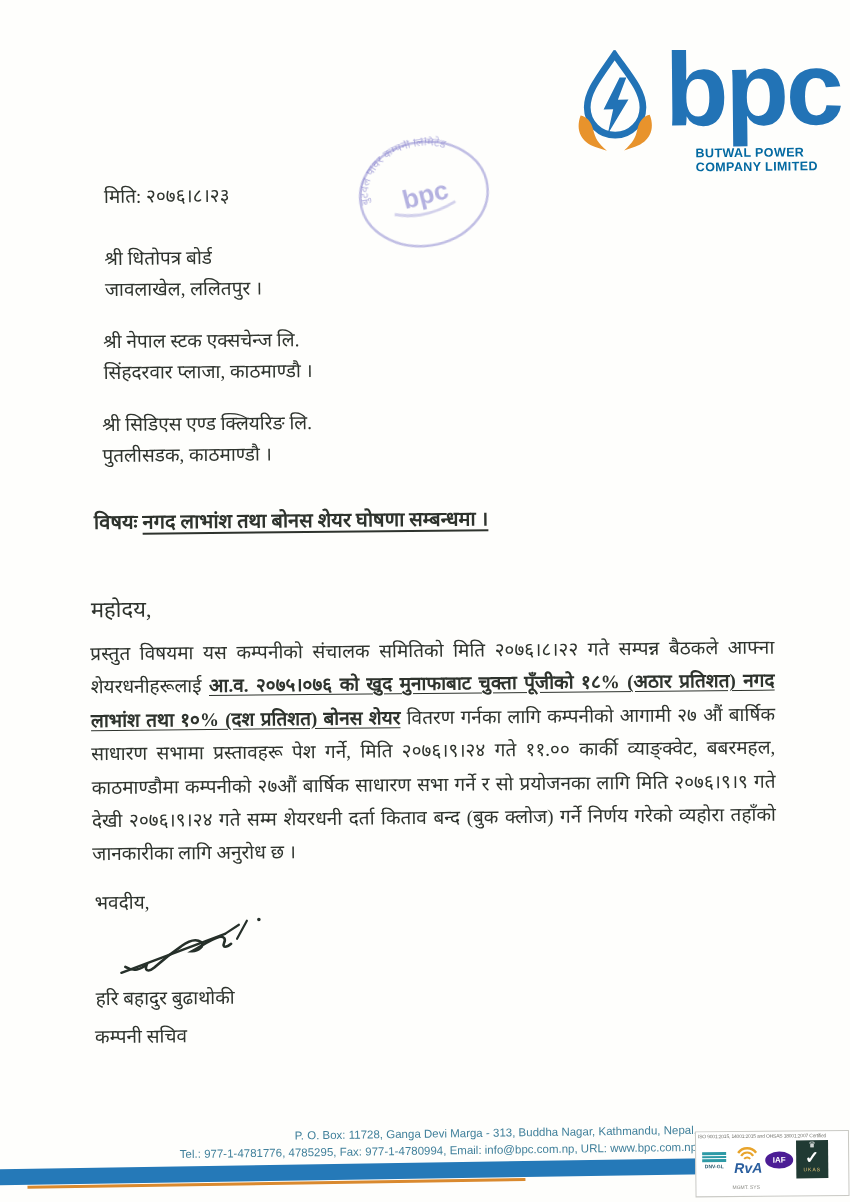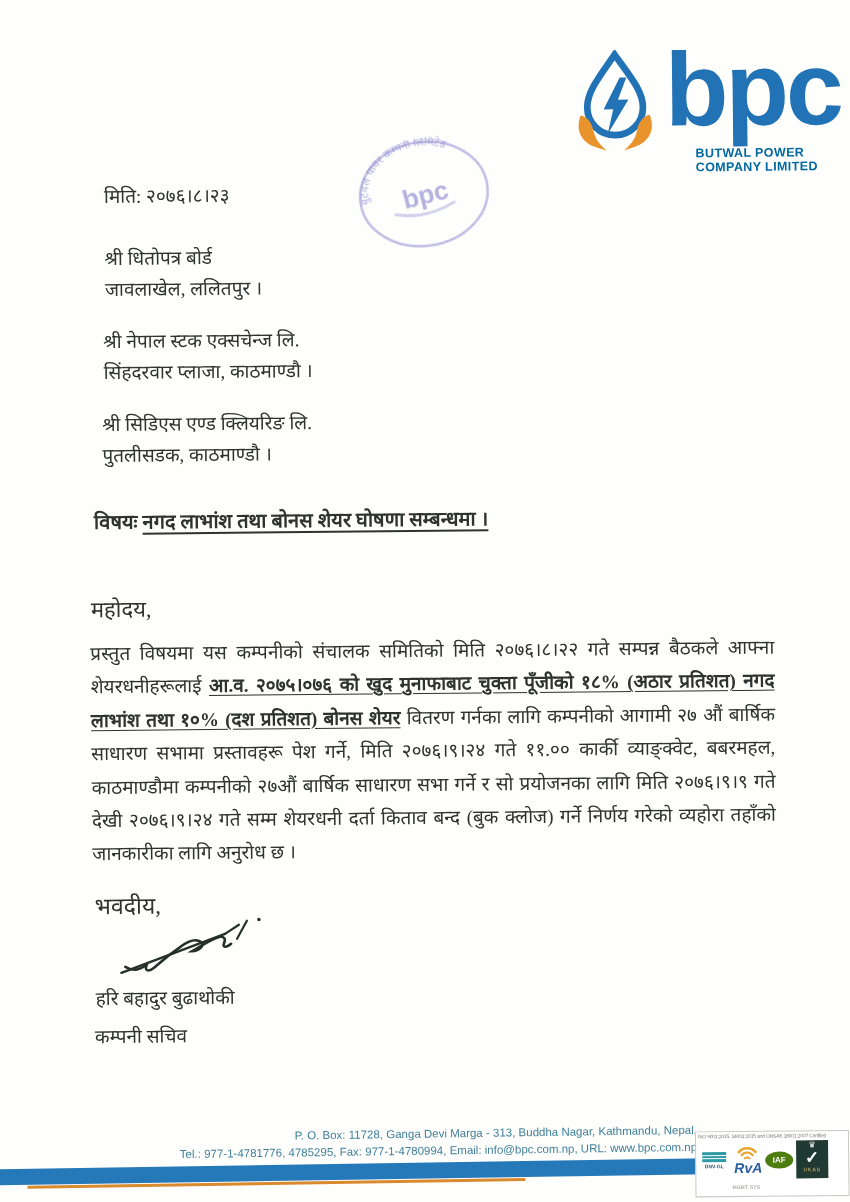--- a/index.html
+++ b/index.html
@@ -27,21 +27,21 @@
   .date{left:108px;top:180px;font-size:19px;}
   .addr{font-size:19px;line-height:31px;}
   .addr1{left:108px;top:240px;}
   .addr2{left:106px;top:323px;}
   .addr3{left:104px;top:406px;}
   .subject{left:95px;top:505px;font-size:20px;font-weight:bold;}
   .subject u{text-underline-offset:4px;}
   .salutation{left:91px;top:590px;font-size:22px;}
   .bodytext{left:90px;top:634px;width:684px;font-size:19px;line-height:33.4px;text-align:justify;}
   .bodytext .hl{font-weight:bold;text-decoration:underline;text-underline-offset:3px;}
-  .closing{left:92px;top:886px;font-size:23px;text-align:right;}
+  .closing{left:92px;top:886px;font-size:19px;text-align:right;}
   .sig{left:110px;top:902px;width:170px;height:78px;}
   .sname{left:92px;top:982px;font-size:19px;}
   .stitle{left:91px;top:1020px;font-size:19px;}
 
   
   .footer-text{left:0;top:1126px;width:692px;text-align:right;
     font-family:"Liberation Sans","DejaVu Sans",sans-serif;color:#41809b;font-size:11.5px;
     line-height:17px;transform:rotate(-0.25deg);}
   .bar-wrap{left:-6px;top:1160px;width:724px;height:26px;transform:rotate(-0.35deg);}
   .bar-blue{position:absolute;left:0;top:3px;width:100%;height:16px;background:#2579b8;}
@@ -49,21 +49,21 @@
 
   
   .certs{left:690px;top:1134px;width:152px;height:64px;border:1px solid #c9c9c4;background:#fff;
          font-family:"Liberation Sans",sans-serif;}
   .cert-head{font-size:5px;color:#7a7a74;white-space:nowrap;overflow:hidden;padding:1px 1px 0 2px;letter-spacing:-0.2px;}
   .cert-row{display:flex;align-items:center;gap:3px;padding:2px 2px 0 3px;}
   .dnv{width:30px;text-align:center;}
   .dnv-bars i{display:block;height:2.5px;background:#2e9aa6;margin:1px 3px;}
   .dnv-label{font-size:5px;color:#24566b;font-weight:bold;}
   .rva{position:relative;width:30px;height:34px;}
-  .iaf{width:28px;height:17px;background:#4d7c0f;border-radius:50%;color:#fff;font-size:8px;
+  .iaf{width:28px;height:17px;background:#4c1d95;border-radius:50%;color:#fff;font-size:8px;
        font-weight:bold;display:flex;align-items:center;justify-content:center;}
   .ukas{width:32px;height:38px;background:#203a33;color:#fff;text-align:center;line-height:1;}
   .ukas .crown{font-size:8px;display:block;margin-top:1px;}
   .ukas .check{font-size:17px;font-weight:bold;display:block;}
   .ukas .ulabel{font-size:5px;letter-spacing:1px;color:#e8c87a;display:block;margin-top:1px;}
   .mgmt{font-size:5px;color:#8b8b85;position:absolute;left:36px;top:52px;letter-spacing:0;}
 </style>
 </head>
 <body>
 

